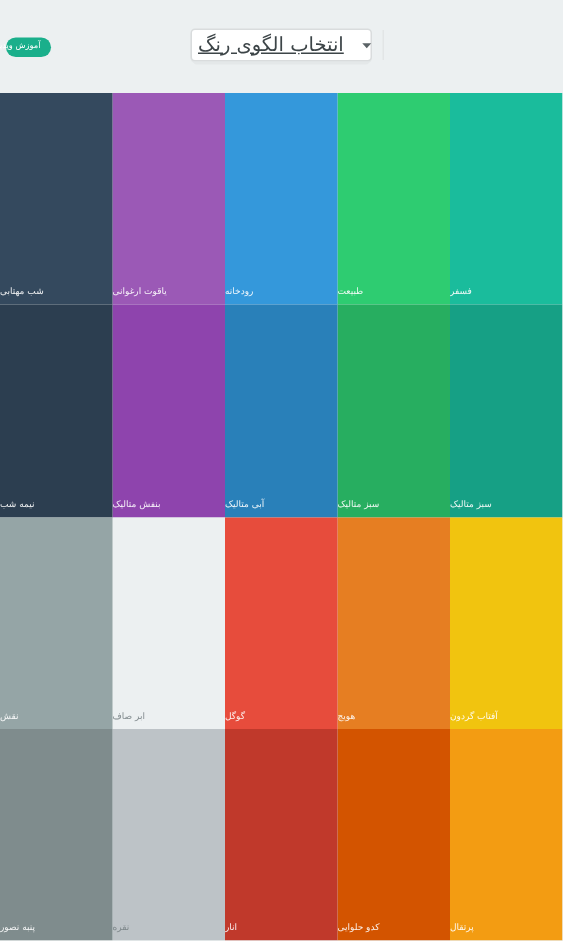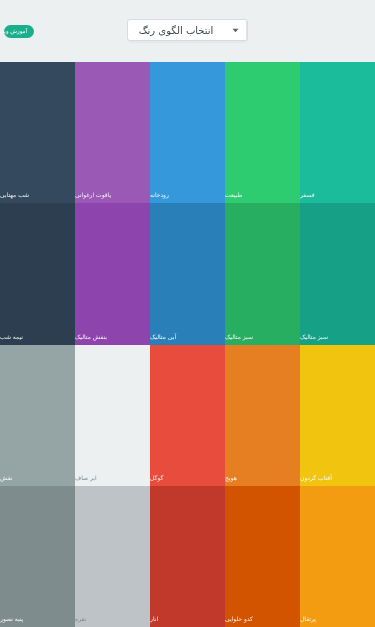--- a/index.html
+++ b/index.html
@@ -57,24 +57,25 @@
     flex-direction: row-reverse;  
     align-items: stretch;
     cursor: pointer;
     box-shadow: 0 1px 0 rgba(0,0,0,.03);
   }
   .select-label {
     flex: 1 1 auto;
     display: flex;
     align-items: center;
     justify-content: center;
-    font-size: 10px;
+    font-size: 13px;
     color: #3d4548;
     white-space: nowrap;
     padding: 0 4px;
+    text-decoration: underline;
   }
   .select-caret {
     flex: 0 0 22px;
     border-left: 0;
     border-right: 1px solid #e2e5e6;
     display: flex;
     align-items: center;
     justify-content: center;
     color: #5b6366;
   }

